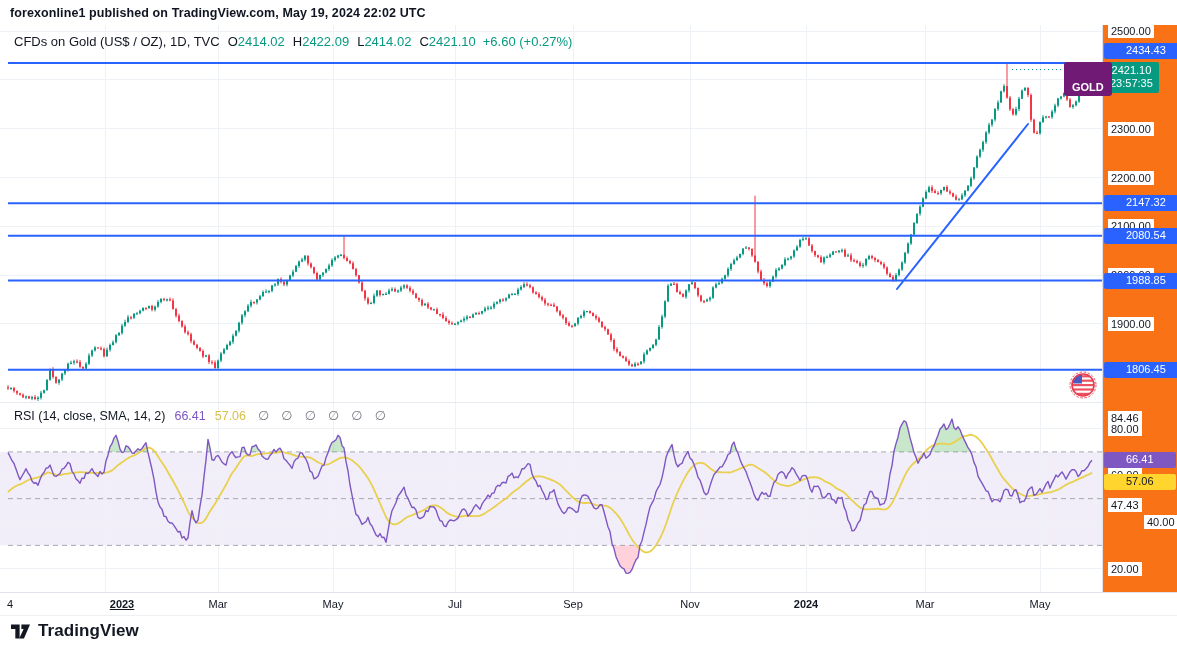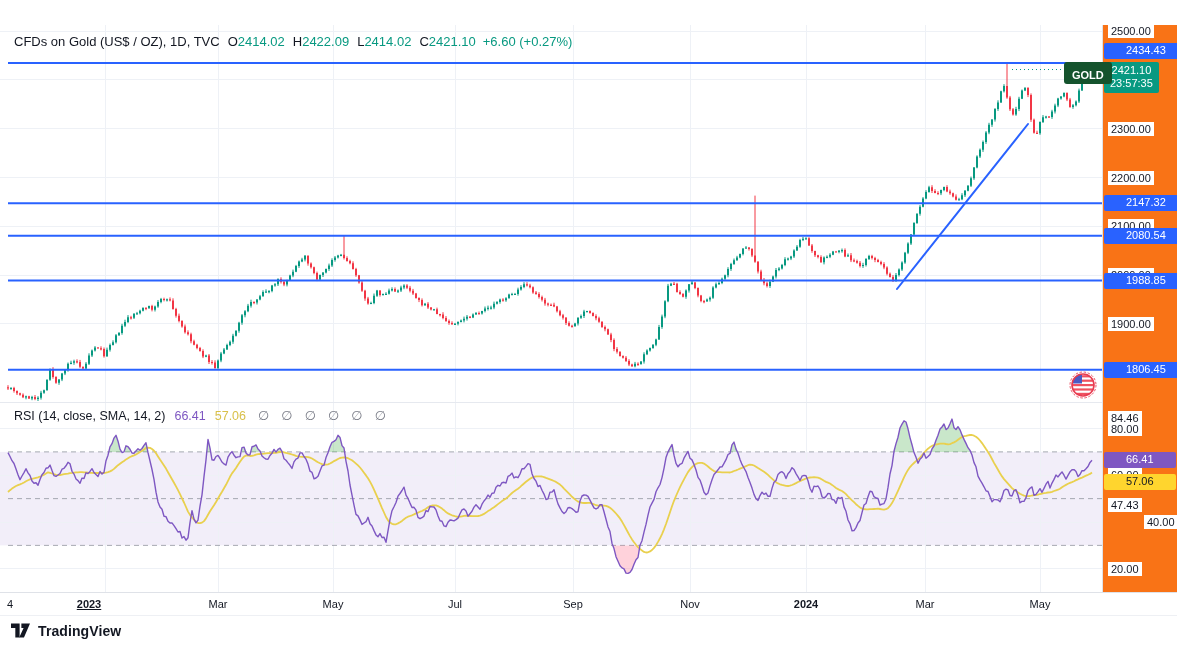--- a/index.html
+++ b/index.html
@@ -27,30 +27,31 @@
   .legend{position:absolute;left:14px;top:9px;font-size:13px;z-index:5;white-space:nowrap}
   .legend .title{color:#131722}
   .legend .k{color:#131722;margin-left:8px}
   .legend .v{color:#089981}
   .legend .chg{color:#089981;margin-left:7px}
   .rsi-legend{position:absolute;left:14px;top:383px;font-size:12.5px;z-index:5;white-space:nowrap}
   .rsi-legend .title{color:#131722}
   .rsi-legend .rsi-val{color:#7e57c2;margin-left:9px}
   .rsi-legend .sma-val{color:#d9c04a;margin-left:9px}
   .muted-ic{color:#787b86;font-size:13px;margin-left:12px}
-  .gold-label{position:absolute;left:1064px;top:37px;background:#14532d;color:#fff;font-size:11px;font-weight:700;padding:6px 8px 2px;border-radius:3px;z-index:4;line-height:14px}
+  .gold-label{position:absolute;left:1064px;top:37px;background:#701a75;color:#fff;font-size:11px;font-weight:700;padding:18px 8px 2px;border-radius:3px;z-index:4;line-height:14px}
   .flag{position:absolute;left:1068px;top:345px;z-index:4;line-height:0}
   .footer{position:absolute;left:10px;top:621px;display:flex;align-items:center;gap:7px}
-  .footer .brand{font-size:14px;font-weight:700;color:#131722;letter-spacing:.1px}
+  .footer .brand{font-size:17px;font-weight:700;color:#131722;letter-spacing:.1px}
 </style>
 </head>
 <body>
 
 <div class="page">
 
+  <div class="pub-header">forexonline1 published on TradingView.com, May 19, 2024 22:02 UTC</div>
 
   <div class="chart">
     <svg id="main-svg" class="pane" width="1102" height="378">
         <line x1="0" y1="6" x2="1102" y2="6" stroke="#eef1f6" stroke-width="1" shape-rendering="crispEdges"></line>
         <line x1="0" y1="54.83" x2="1102" y2="54.83" stroke="#eef1f6" stroke-width="1" shape-rendering="crispEdges"></line>
         <line x1="0" y1="103.66" x2="1102" y2="103.66" stroke="#eef1f6" stroke-width="1" shape-rendering="crispEdges"></line>
         <line x1="0" y1="152.49" x2="1102" y2="152.49" stroke="#eef1f6" stroke-width="1" shape-rendering="crispEdges"></line>
         <line x1="0" y1="201.32" x2="1102" y2="201.32" stroke="#eef1f6" stroke-width="1" shape-rendering="crispEdges"></line>
         <line x1="0" y1="250.15" x2="1102" y2="250.15" stroke="#eef1f6" stroke-width="1" shape-rendering="crispEdges"></line>
         <line x1="0" y1="298.98" x2="1102" y2="298.98" stroke="#eef1f6" stroke-width="1" shape-rendering="crispEdges"></line>
@@ -167,21 +168,21 @@
         <div class="axis-badge badge-purple" style="top: 435.3px;">66.41</div>
         <div class="axis-badge badge-yellow" style="top: 457.1px;">57.06</div>
         <div class="axis-badge badge-teal badge-current" style="top: 36.5px;">
           <div>2421.10</div>
           <div>23:57:35</div>
         </div>
       </div>
 
     <div class="time-axis" id="time-axis">
         <div class="time-label" style="left: 10px;">4</div>
-        <div class="time-label bold" style="left: 89px; text-decoration: underline;">2023</div>
+        <div class="time-label bold" style="left: 122px; text-decoration: underline;">2023</div>
         <div class="time-label" style="left: 218px;">Mar</div>
         <div class="time-label" style="left: 333px;">May</div>
         <div class="time-label" style="left: 455px;">Jul</div>
         <div class="time-label" style="left: 573px;">Sep</div>
         <div class="time-label" style="left: 690px;">Nov</div>
         <div class="time-label bold" style="left: 806px;">2024</div>
         <div class="time-label" style="left: 925px;">Mar</div>
         <div class="time-label" style="left: 1040px;">May</div>
       </div>
   </div>

